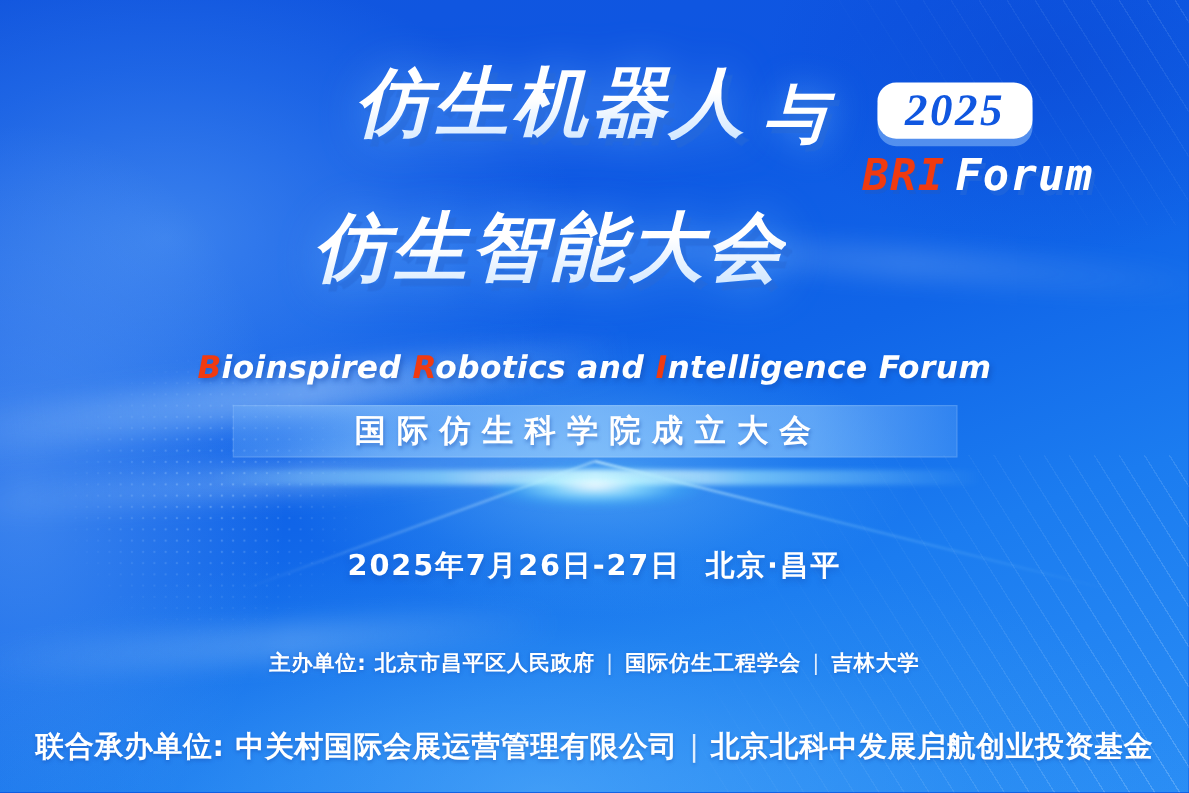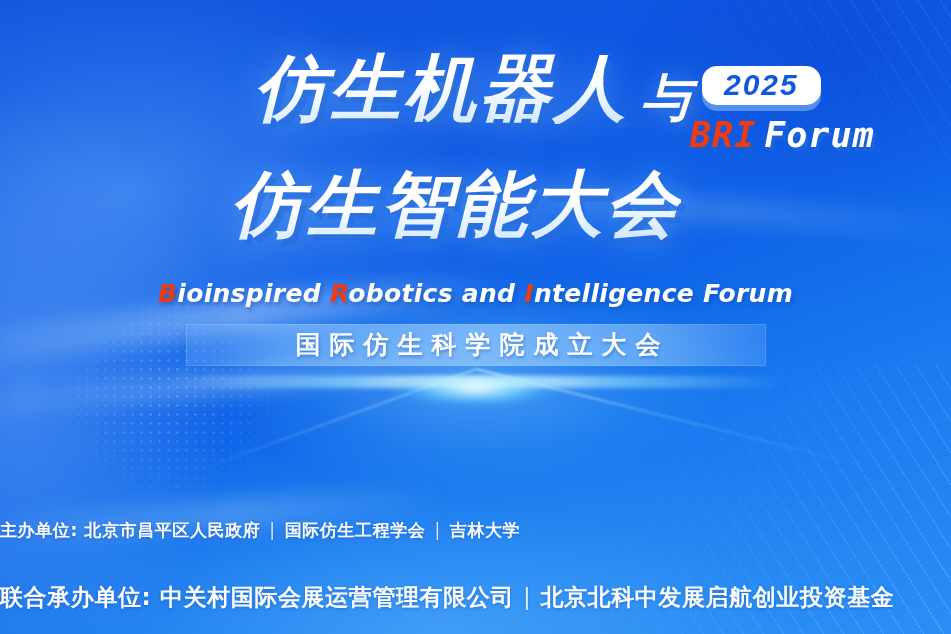--- a/index.html
+++ b/index.html
@@ -125,30 +125,30 @@
   
   .title-row-1 {
     position: absolute;
     left: 0; top: 52px;
     width: 951px;
     text-align: center;
     white-space: nowrap;
   }
   .title-row-2 {
     position: absolute;
-    left: 16px; top: 168px;
+    left: 0; top: 168px;
     width: 879px;
     text-align: center;
     white-space: nowrap;
   }
 
   .cn-big {
     display: inline-block;
     font-family: Liberation Sans, sans-serif;
-    font-size: 72px;
+    font-size: 60px;
     line-height: 1;
     font-weight: bold;
     font-style: italic;
     letter-spacing: 3px;
     color: #ffffff;
     background: linear-gradient(178deg, #ffffff 0%, #ffffff 45%, #eaf4ff 68%, #cfe6ff 100%);
     -webkit-background-clip: text;
     background-clip: text;
     -webkit-text-fill-color: transparent;
     filter: drop-shadow(5px 6px 0 rgba(40,105,215,0.55)) drop-shadow(0 0 18px rgba(130,200,255,0.45));
@@ -178,22 +178,22 @@
   }
   .year-pill {
     display: inline-block;
     background: #ffffff;
     border-radius: 15px;
     padding: 4px 22px 5px 22px;
     box-shadow: 0 6px 0 rgba(140,190,250,0.55);
     margin-left: 12px;
   }
   .year-text {
-    font-family: Liberation Sans, sans-serif;
-    font-size: 30px;
+    font-family: Liberation Serif, serif;
+    font-size: 36px;
     font-weight: bold;
     font-style: italic;
     letter-spacing: 2px;
     color: #1057e0;
     line-height: 1;
   }
   .forum-line {
     margin-top: 13px;
     white-space: nowrap;
     font-family: "DejaVu Sans Mono", "Liberation Mono", monospace;
@@ -245,21 +245,20 @@
     line-height: 42px;
     text-align: center;
     font-family: "DejaVu Sans", "Liberation Sans", sans-serif;
     font-size: 25px;
     font-weight: bold;
     color: #ffffff;
     letter-spacing: 9px;
     text-indent: 9px;
     white-space: nowrap;
     text-shadow: 1px 2px 3px rgba(20,70,170,0.4);
-    padding-left: 12px;
   }
 
   
   .date-line {
     position: absolute;
     left: 0; top: 437px;
     width: 951px;
     text-align: center;
     font-family: "DejaVu Sans", "Liberation Sans", sans-serif;
     font-size: 23px;
@@ -269,20 +268,21 @@
     white-space: nowrap;
     text-shadow: 0 2px 5px rgba(15,60,160,0.35);
   }
   .date-line .gap { display: inline-block; width: 20px; }
 
   
   .org-line {
     position: absolute;
     left: 0;
     width: 951px;
+    text-align: center;
     font-family: "DejaVu Sans", "Liberation Sans", sans-serif;
     font-weight: bold;
     color: #ffffff;
     white-space: nowrap;
     text-shadow: 0 1px 3px rgba(15,60,160,0.35);
   }
   .org-1 { top: 519px; font-size: 17px; letter-spacing: 0.6px; }
   .org-2 { top: 550px; font-size: 17px; letter-spacing: 0.4px; }
   .org-3 { top: 582px; font-size: 23px; letter-spacing: 0.6px; }
   .sep { display: inline-block; padding: 0 9px; opacity: 0.85; font-weight: normal; }
@@ -332,20 +332,23 @@
     </div>
 
     <div class="en-subtitle">
       <span class="hi">B</span><span>ioinspired </span><span class="hi">R</span><span>obotics and </span><span class="hi">I</span><span>ntelligence Forum</span>
     </div>
 
     <div class="banner">
       <div class="banner-text">国际仿生科学院成立大会</div>
     </div>
 
+    <div class="date-line">
+      <span>2025年7月26日-27日</span><span class="gap"></span><span>北京·昌平</span>
+    </div>
 
     <div class="org-line org-1">
       <span>主办单位:</span>
       <span>北京市昌平区人民政府</span><span class="sep">|</span><span>国际仿生工程学会</span><span class="sep">|</span><span>吉林大学</span>
     </div>
 
 
     <div class="org-line org-3">
       <span>联合承办单位:</span>
       <span>中关村国际会展运营管理有限公司</span><span class="sep">|</span><span>北京北科中发展启航创业投资基金</span>

